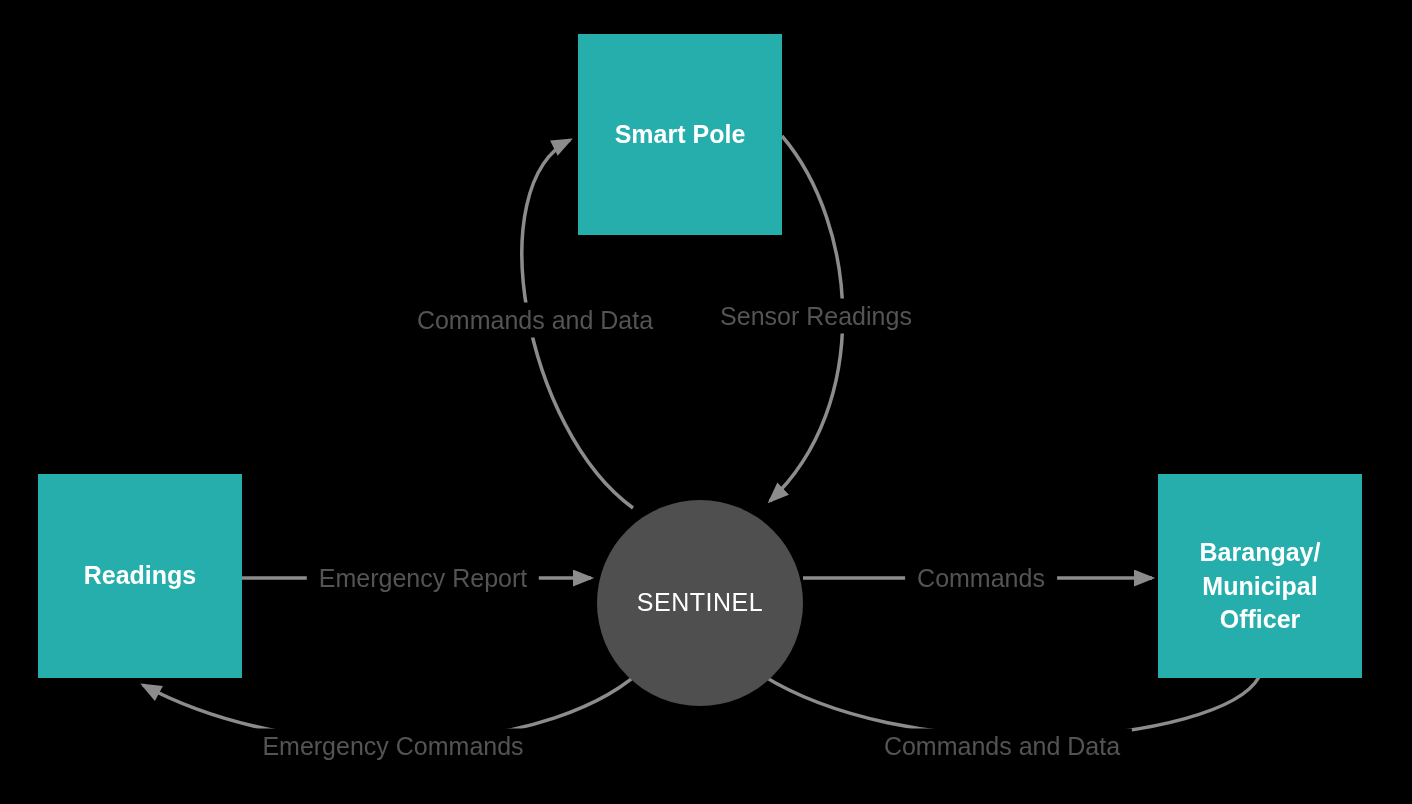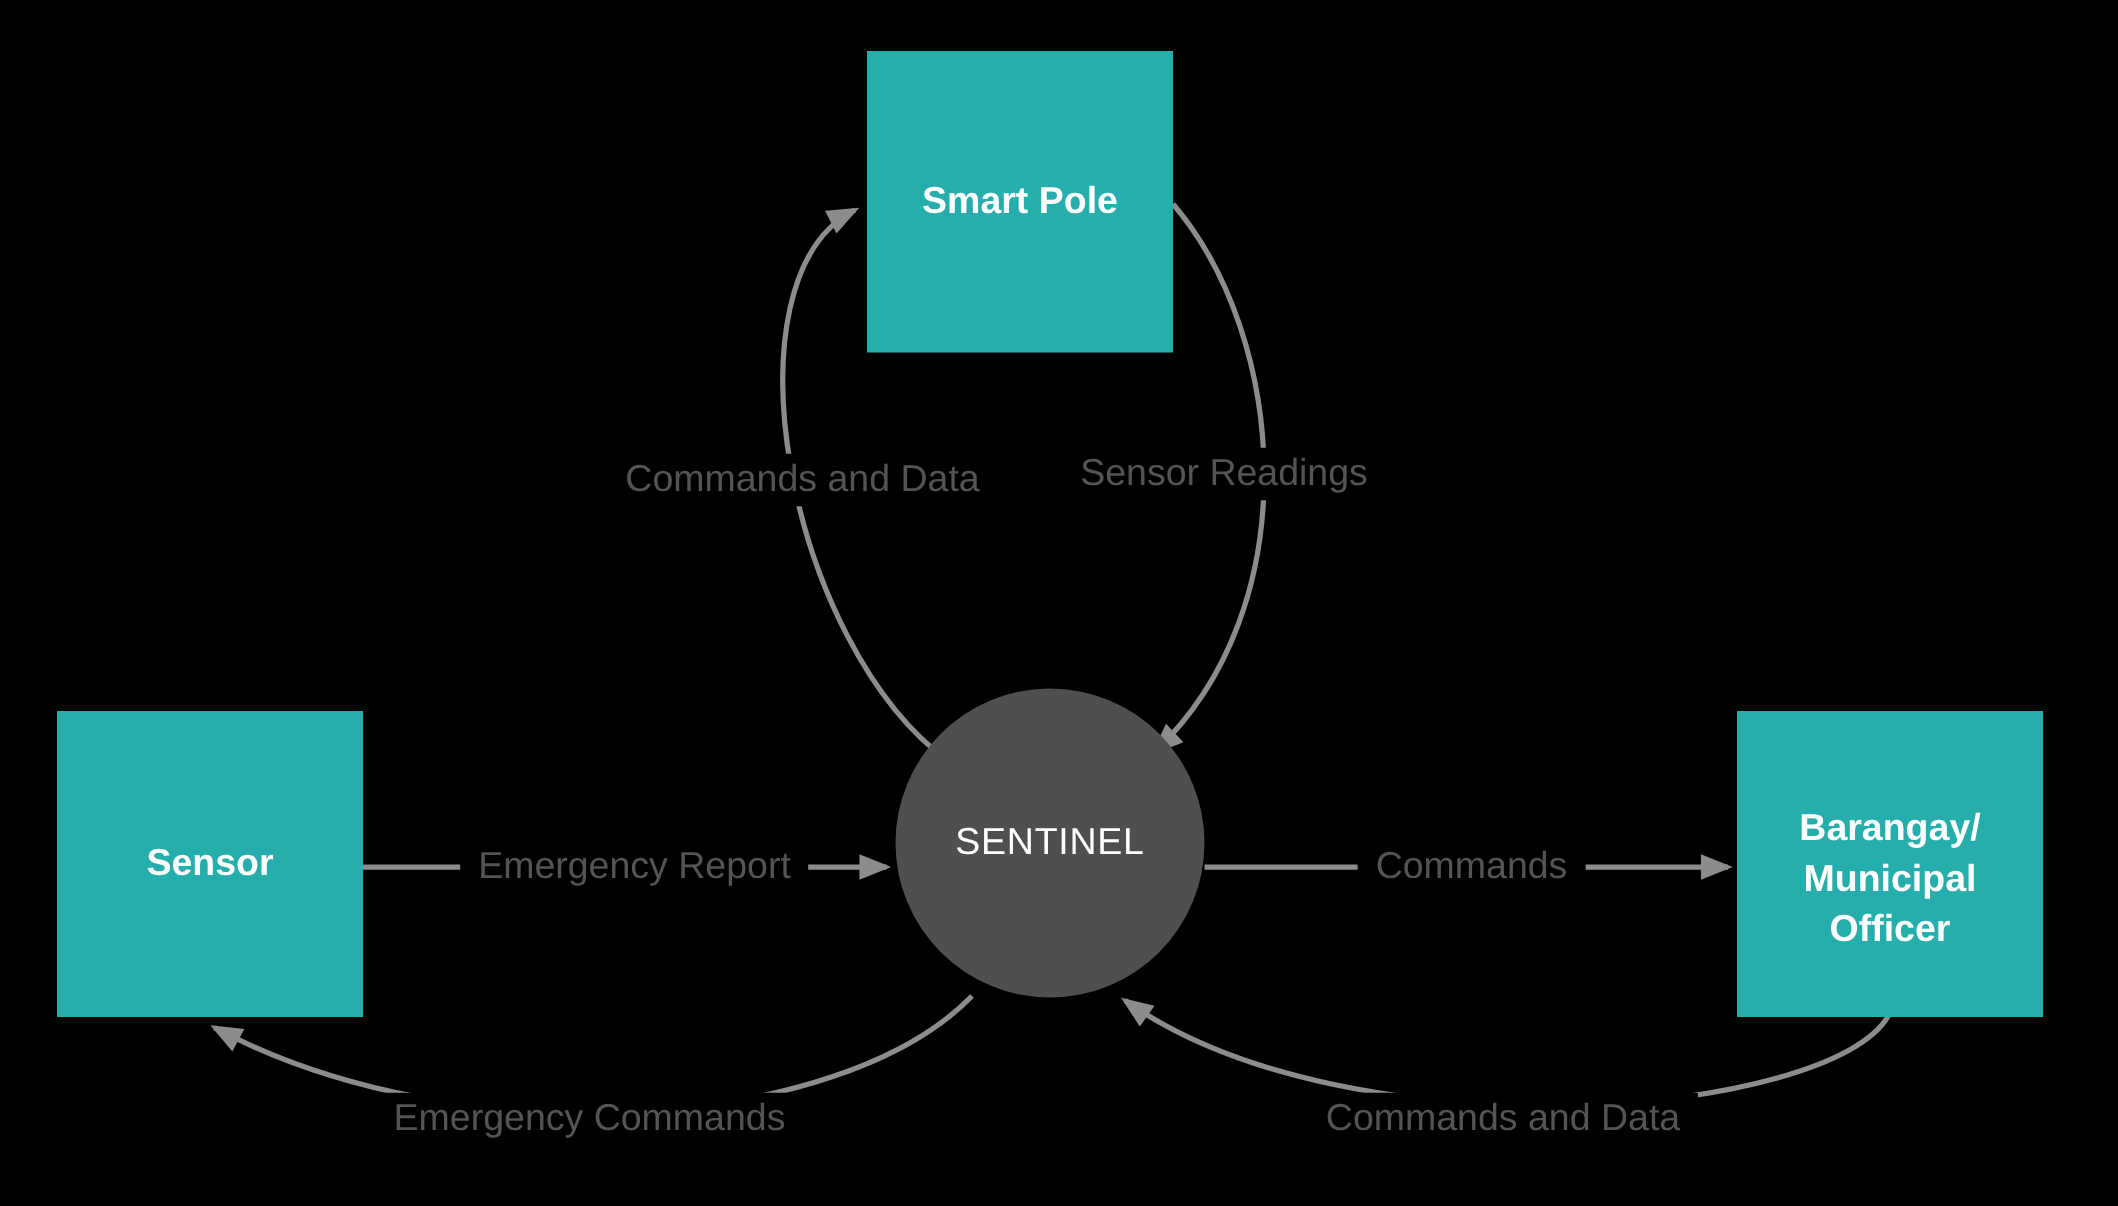--- a/index.html
+++ b/index.html
@@ -34,21 +34,21 @@
   .entity { background: var(--node-fill); }
   .process {
     background: var(--process-fill);
     border-radius: 50%;
     font-weight: 500;
     letter-spacing: 0.5px;
   }
   #node-smartpole { left: 578px; top: 34px;  width: 204px; height: 201px; }
   #node-citizen   { left: 38px;  top: 474px; width: 204px; height: 204px; }
   #node-officer   { left: 1158px;top: 474px; width: 204px; height: 204px; }
-  #node-sentinel  { left: 597px; top: 459px; width: 206px; height: 206px; }
+  #node-sentinel  { left: 597px; top: 500px; width: 206px; height: 206px; }
   #node-officer .node-label { display: block; width: 162px; margin-top: 21px; }
 
   .edge-label {
     position: absolute;
     transform: translate(-50%, -50%);
     color: var(--edge-label-color);
     font-size: 25px;
     white-space: nowrap;
     background: var(--background);
     padding: 3px 12px;
@@ -83,21 +83,21 @@
     <path d="M 648 664 C 560 755, 305 772, 143 685" fill="none" stroke="#8C8C8C" stroke-width="3.5" marker-end="url(#arrow)"></path>
 
     <path d="M 1259 677 C 1222 744, 900 773, 750 667" fill="none" stroke="#8C8C8C" stroke-width="3.5" marker-end="url(#arrow)"></path>
   </svg>
 
   <div class="node entity" id="node-smartpole">
     <span class="node-label">Smart Pole</span>
   </div>
 
   <div class="node entity" id="node-citizen">
-    <span class="node-label">Sensor</span>
+    <span class="node-label">Readings</span>
   </div>
 
   <div class="node entity" id="node-officer">
     <span class="node-label">Barangay/ Municipal Officer</span>
   </div>
 
   <div class="node process" id="node-sentinel">
     <span class="node-label">SENTINEL</span>
   </div>
 

